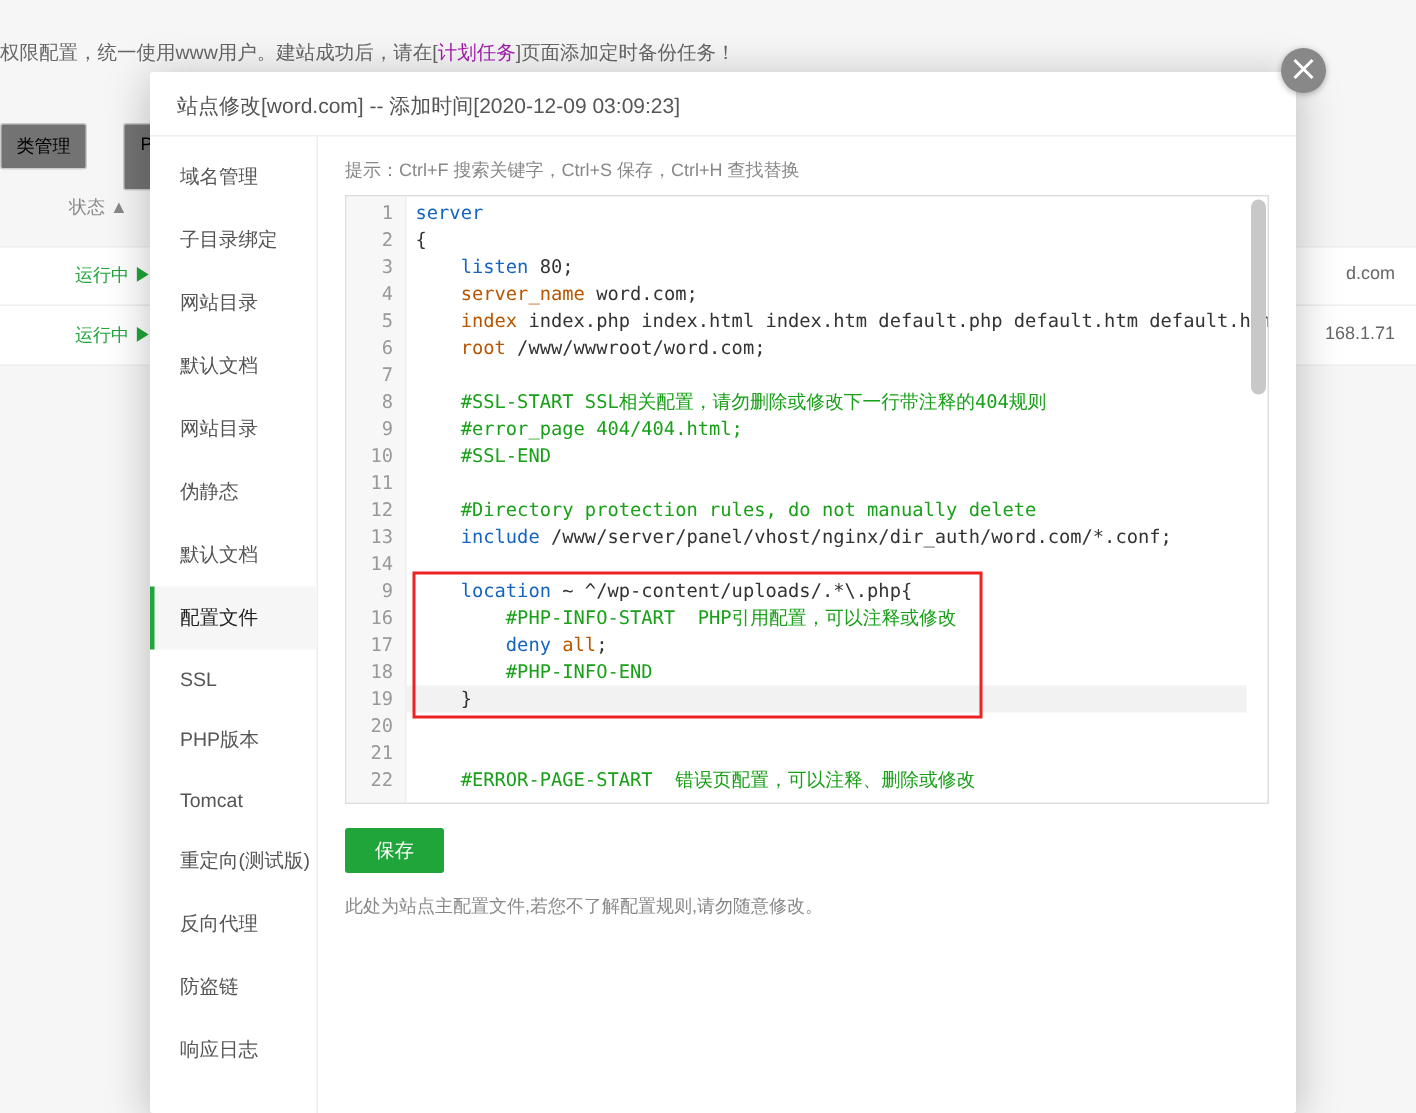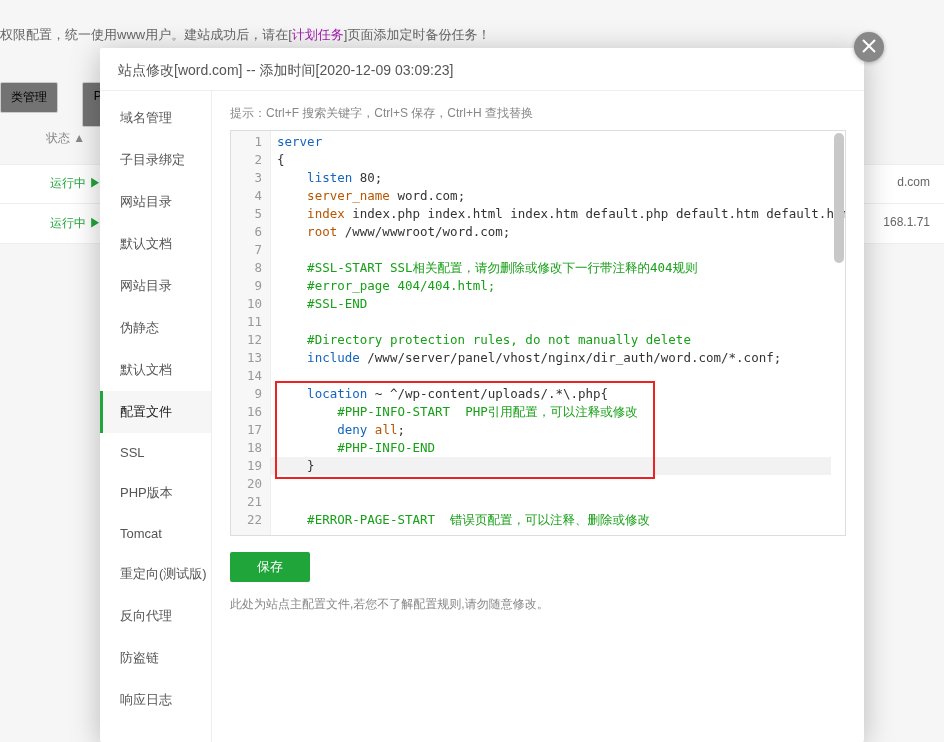--- a/index.html
+++ b/index.html
@@ -172,21 +172,21 @@
   .guide { color: #ddd; }
 
   .redbox {
     position: absolute;
     border: 2px solid #e22;
     pointer-events: none;
   }
 
   .save-btn {
     margin-top: 16px;
-    width: 80px;
+    width: 66px;
     height: 30px;
     background: #20a53a;
     color: #fff;
     border: none;
     border-radius: 2px;
     font-size: 13px;
     cursor: pointer;
   }
   .warn {
     margin-top: 14px;

